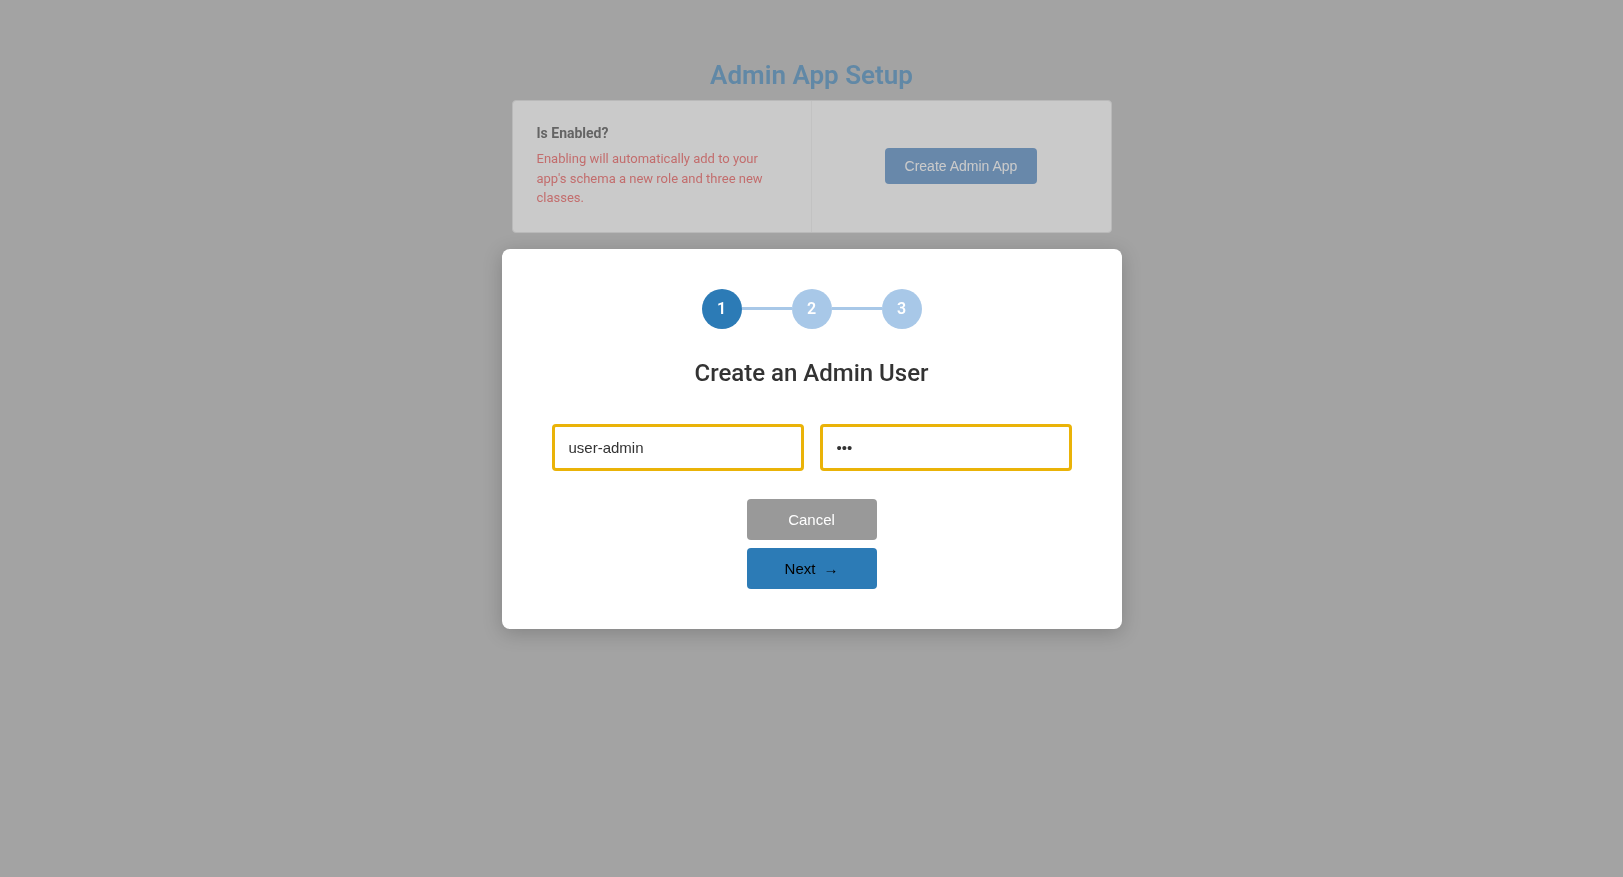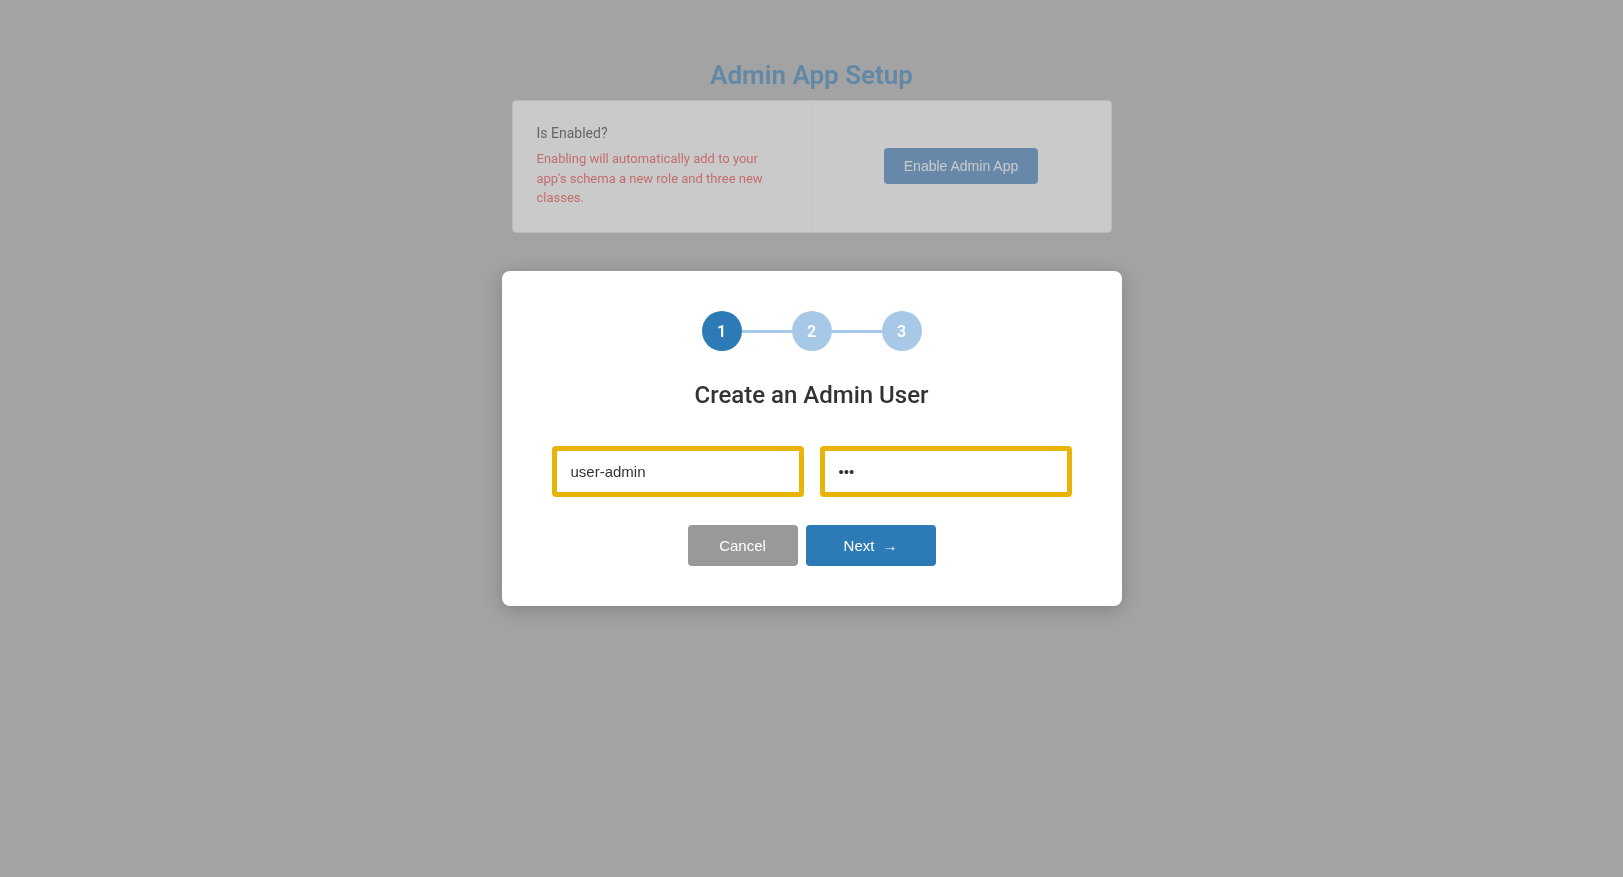--- a/index.html
+++ b/index.html
@@ -56,21 +56,21 @@
       overflow: hidden;
     }
 
     .bg-card-left {
       flex: 1;
       padding: 24px;
     }
 
     .bg-card-left h3 {
       font-size: 14px;
-      font-weight: 400;
+      font-weight: 700;
       color: #333;
       margin-bottom: 8px;
     }
 
     .bg-card-left p {
       font-size: 13px;
       color: #ef4444;
       line-height: 1.5;
     }
 
@@ -163,49 +163,50 @@
     .form-row {
       display: flex;
       gap: 16px;
       width: 100%;
       margin-bottom: 28px;
     }
 
     .form-input {
       flex: 1;
       padding: 12px 14px;
-      border: 5px solid #eab308;
+      border: 3px solid #eab308;
       border-radius: 4px;
       font-size: 15px;
       color: #333;
       outline: none;
       margin-top: 13px;
     }
 
     
     .button-row {
       display: flex;
       gap: 8px;
       justify-content: center;
+      flex-direction: column;
     }
 
     .cancel-btn {
       background-color: #999;
       color: white;
       border: none;
       border-radius: 4px;
       padding: 12px 28px;
       font-size: 15px;
       cursor: pointer;
       min-width: 110px;
     }
 
     .next-btn {
       background-color: #2c7bb6;
-      color: #ffffff;
+      color: #000000;
       border: none;
       border-radius: 4px;
       padding: 12px 28px;
       font-size: 15px;
       cursor: pointer;
       min-width: 130px;
       display: flex;
       align-items: center;
       justify-content: center;
       gap: 8px;
@@ -215,21 +216,21 @@
 <body>
 
 <div class="bg-content">
   <h1 class="bg-title">Admin App Setup</h1>
   <div class="bg-card">
     <div class="bg-card-left">
       <h3>Is Enabled?</h3>
       <p>Enabling will automatically add to your app's schema a new role and three new classes.</p>
     </div>
     <div class="bg-card-right">
-      <button class="enable-admin-btn">Enable Admin App</button>
+      <button class="enable-admin-btn">Create Admin App</button>
     </div>
   </div>
 </div>
 
 <div class="overlay">
   <div class="modal">
 
     <div class="stepper">
       <div class="step-circle active">
         <span>1</span>

